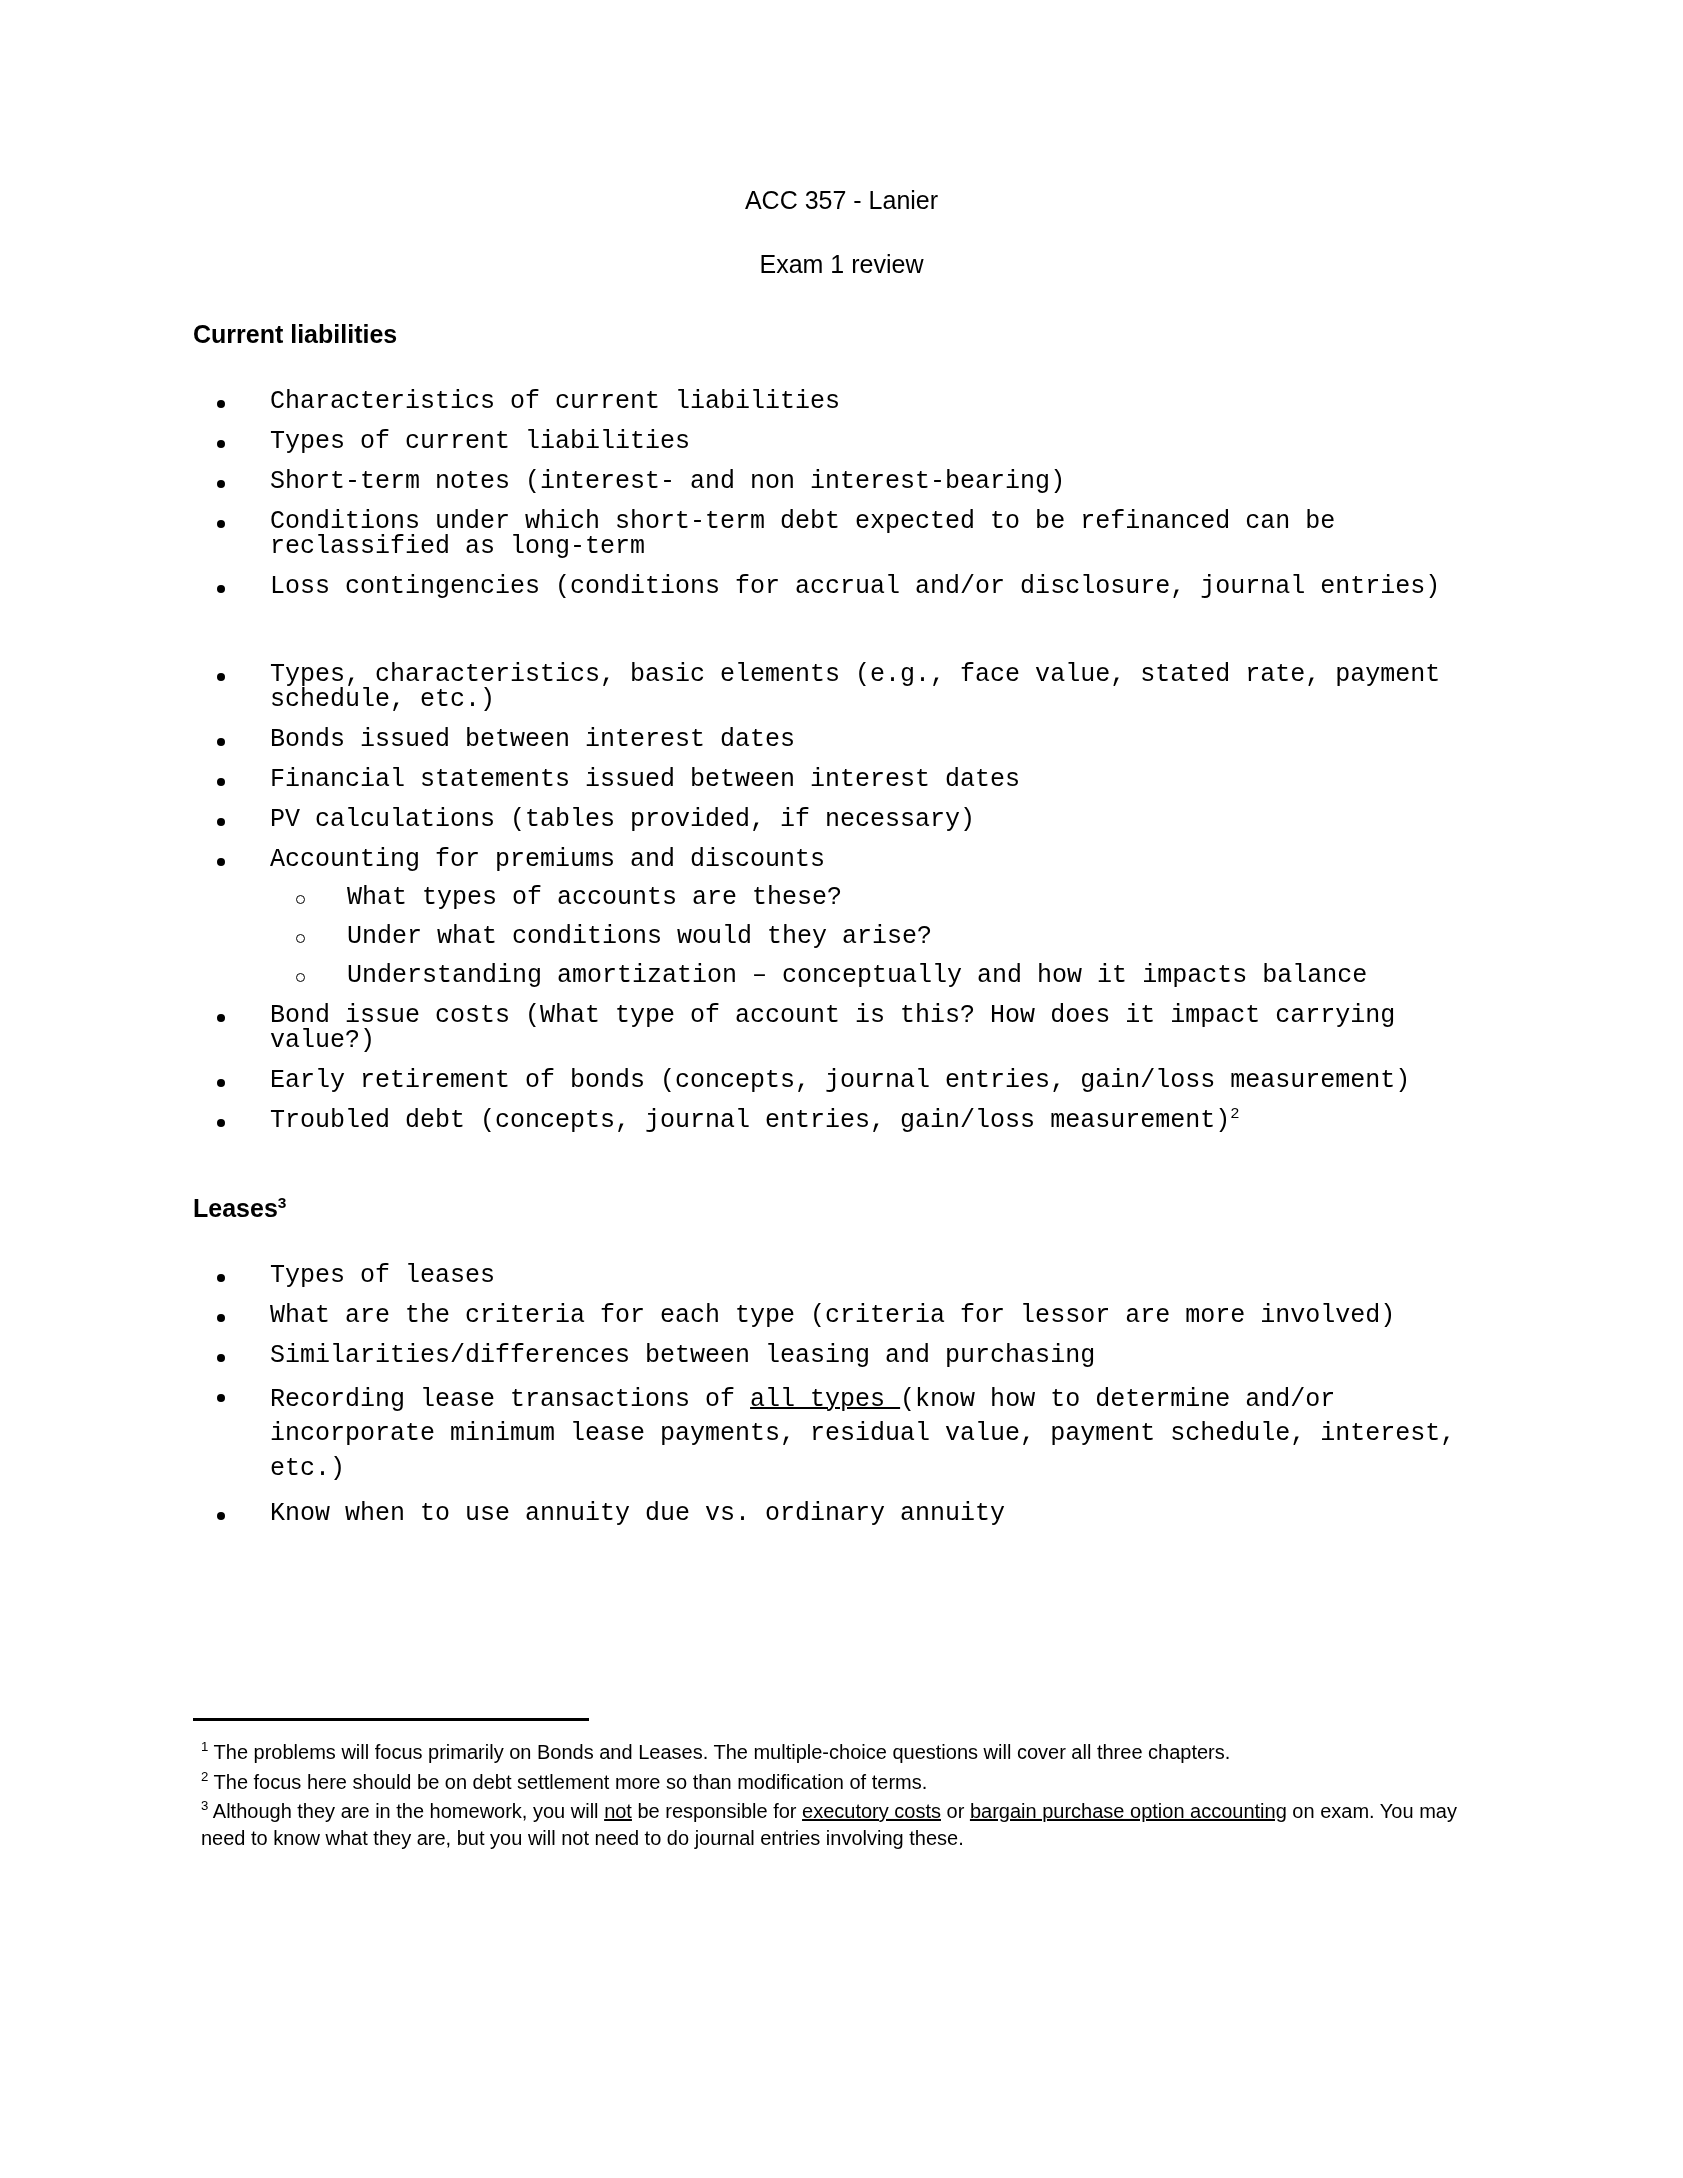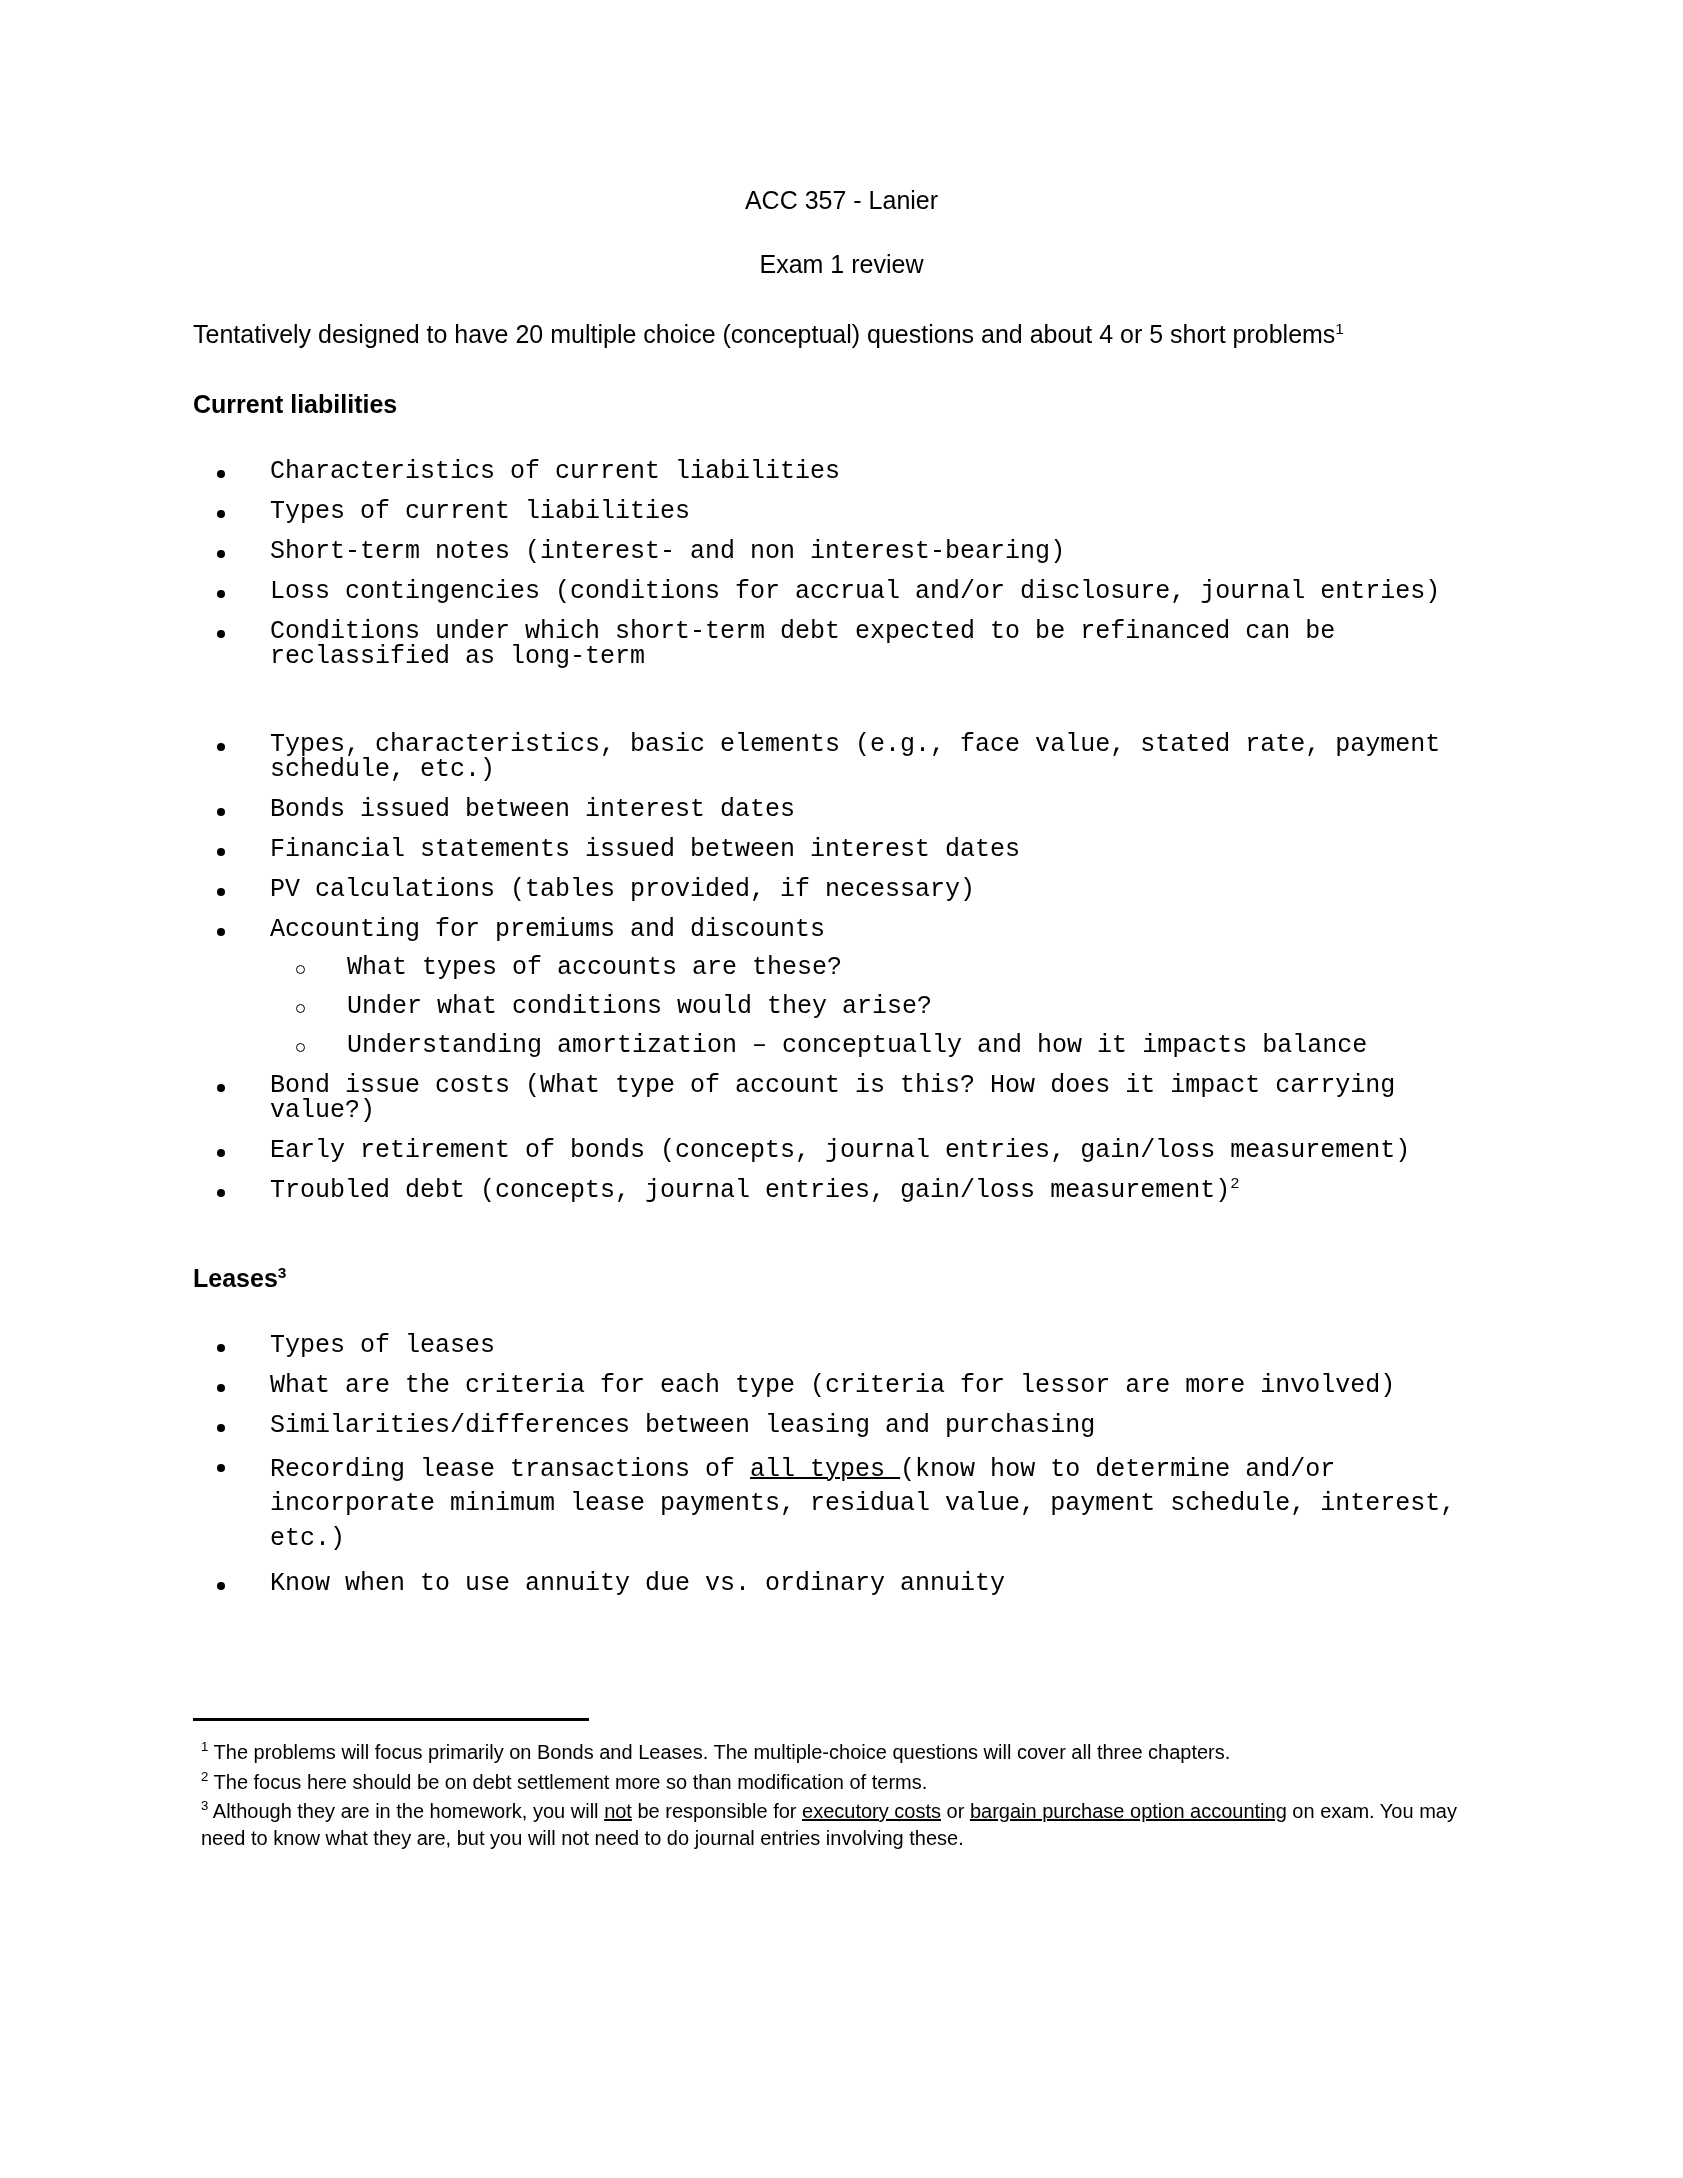--- a/index.html
+++ b/index.html
@@ -144,38 +144,37 @@
 </head>
 <body>
 
 <div class="page">
 
   <div class="content">
 
     <p class="doc-title">ACC 357 - Lanier</p>
     <p class="doc-subtitle">Exam 1 review</p>
 
-    <p class="intro"><span>Tentatively designed to have 20 multiple choice (conceptual) questions and about 4 or 5 short problems</span><sup>1</sup></p>
 
     <h2 class="section-heading">Current liabilities</h2>
     <ul class="level1">
       <li>
           <span class="li-text">Characteristics of current liabilities</span>
         </li>
       <li>
           <span class="li-text">Types of current liabilities</span>
         </li>
       <li>
           <span class="li-text">Short-term notes (interest- and non interest-bearing)</span>
         </li>
       <li>
+          <span class="li-text">Conditions under which short-term debt expected to be refinanced can be reclassified as long-term</span>
+        </li>
+      <li>
           <span class="li-text">Loss contingencies (conditions for accrual and/or disclosure, journal entries)</span>
-        </li>
-      <li>
-          <span class="li-text">Conditions under which short-term debt expected to be refinanced can be reclassified as long-term</span>
         </li>
     </ul>
 
     <div class="sec-gap"></div>
 
     <ul class="level1">
       <li>
           <span class="li-text">Types, characteristics, basic elements (e.g., face value, stated rate, payment schedule, etc.)</span>
         </li>
       <li>

